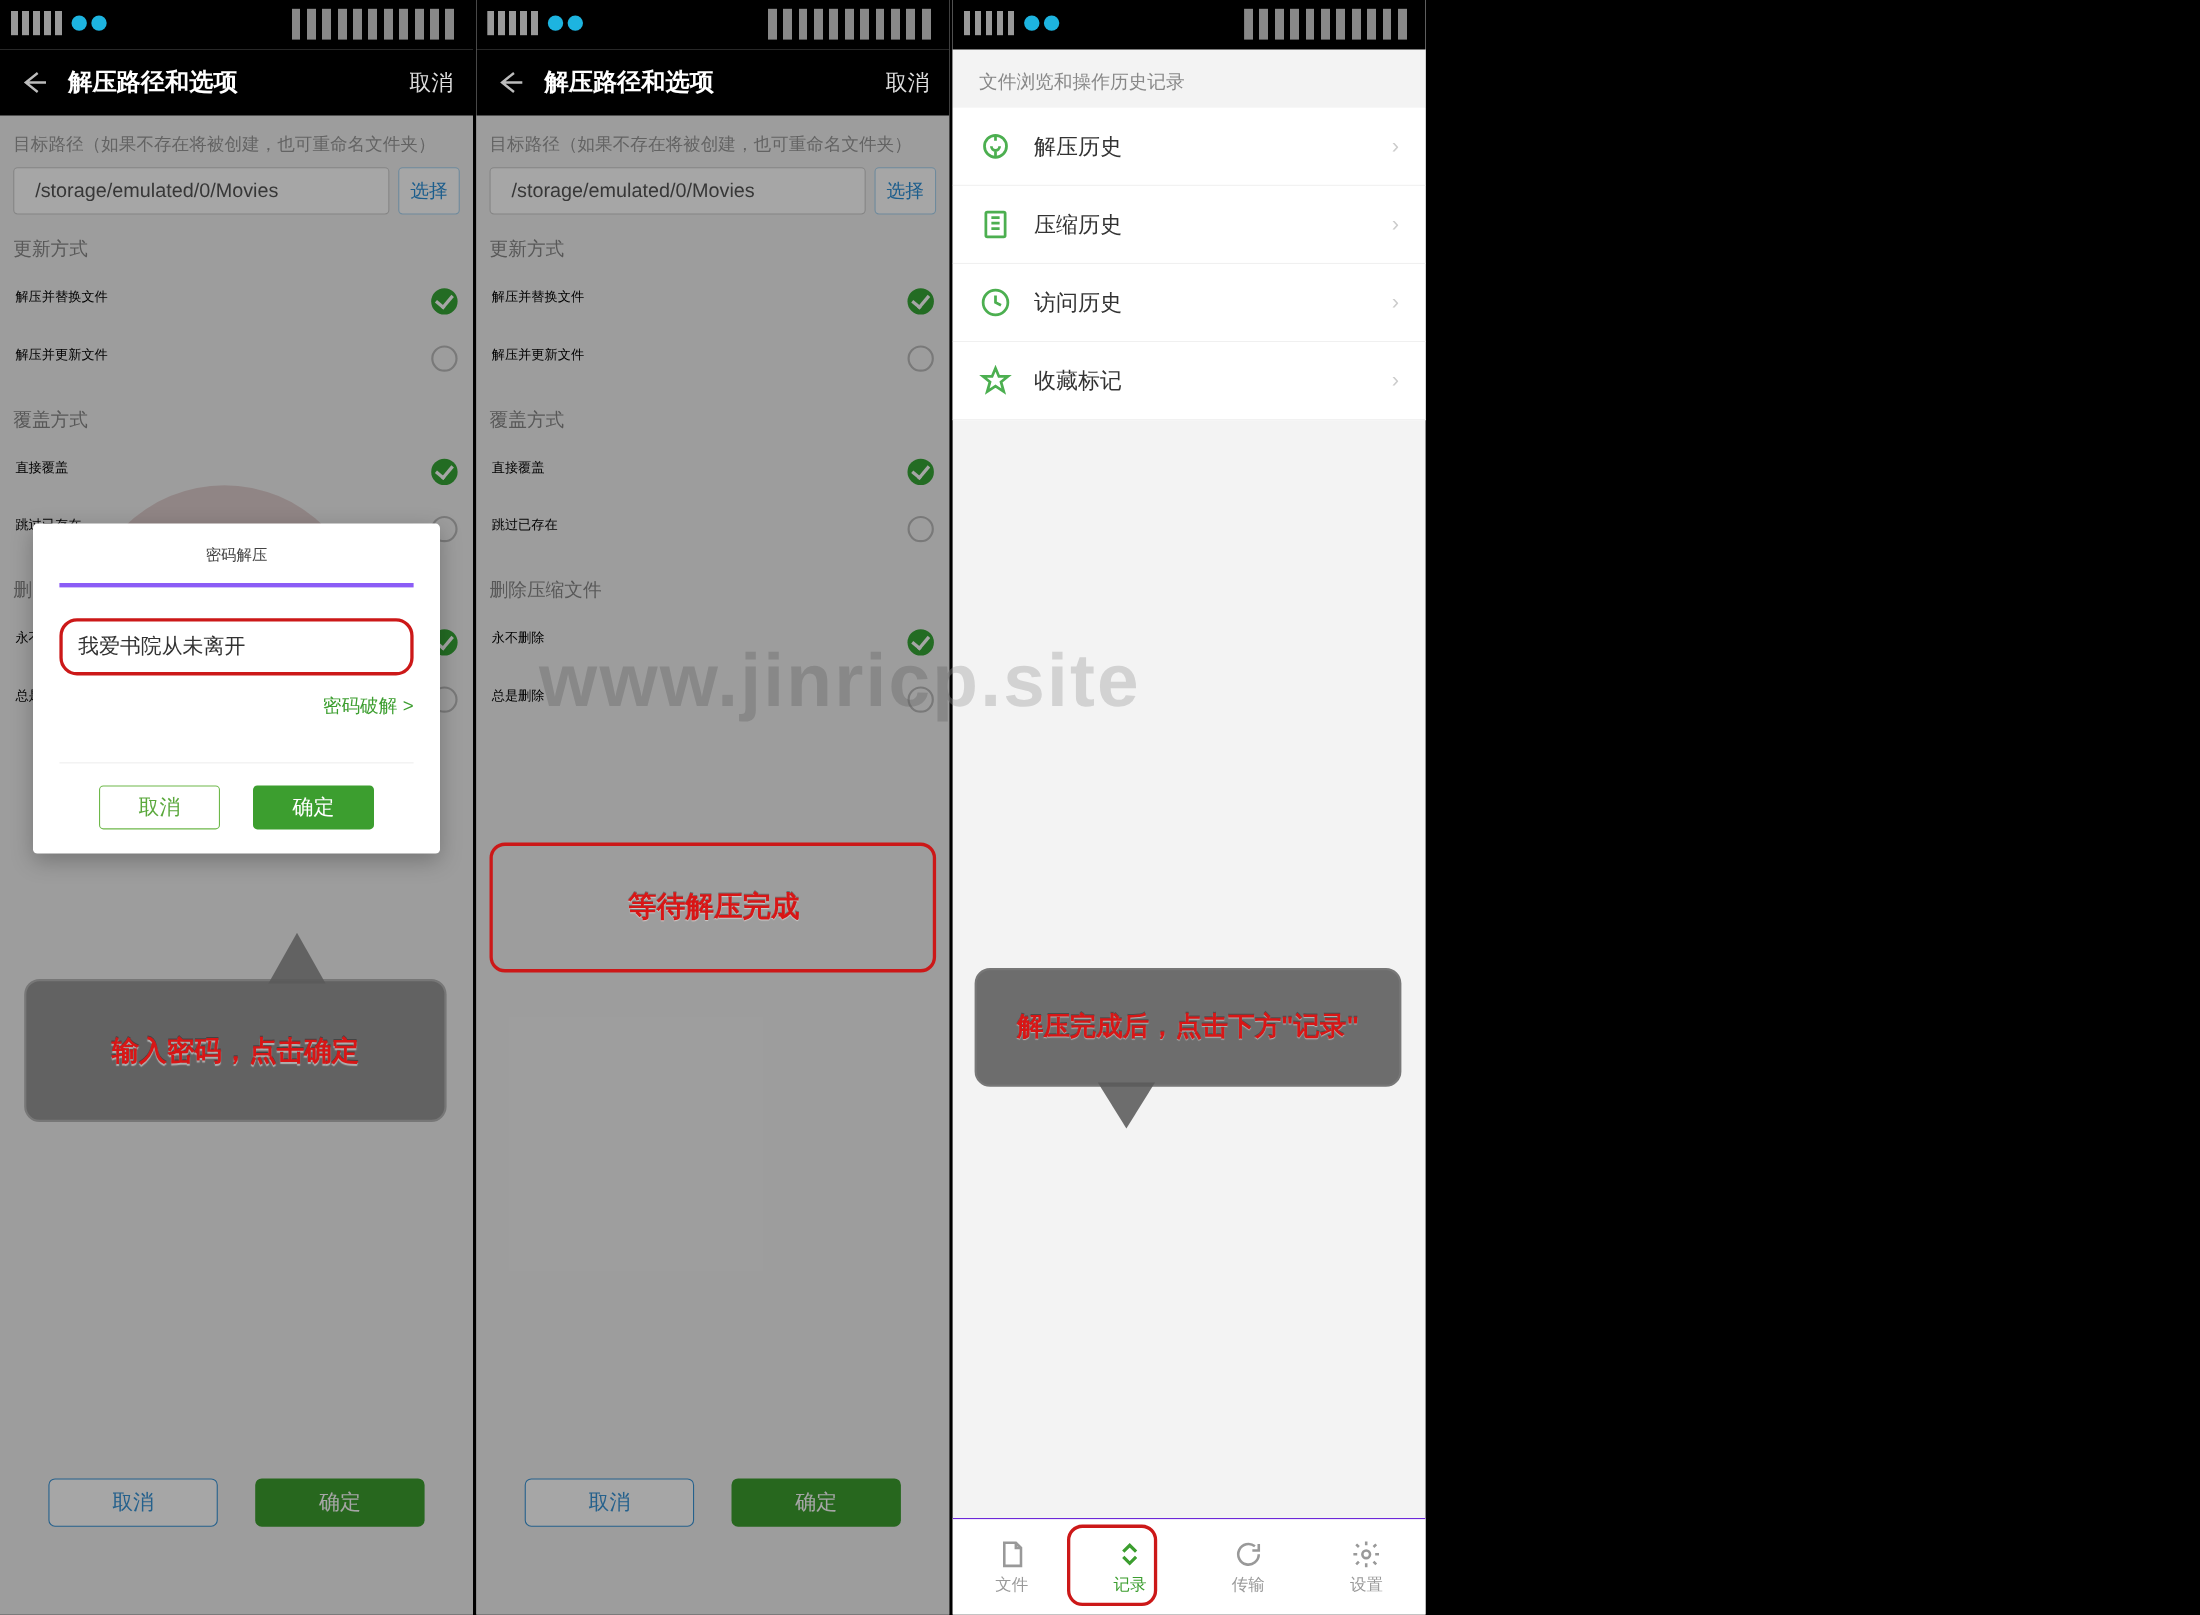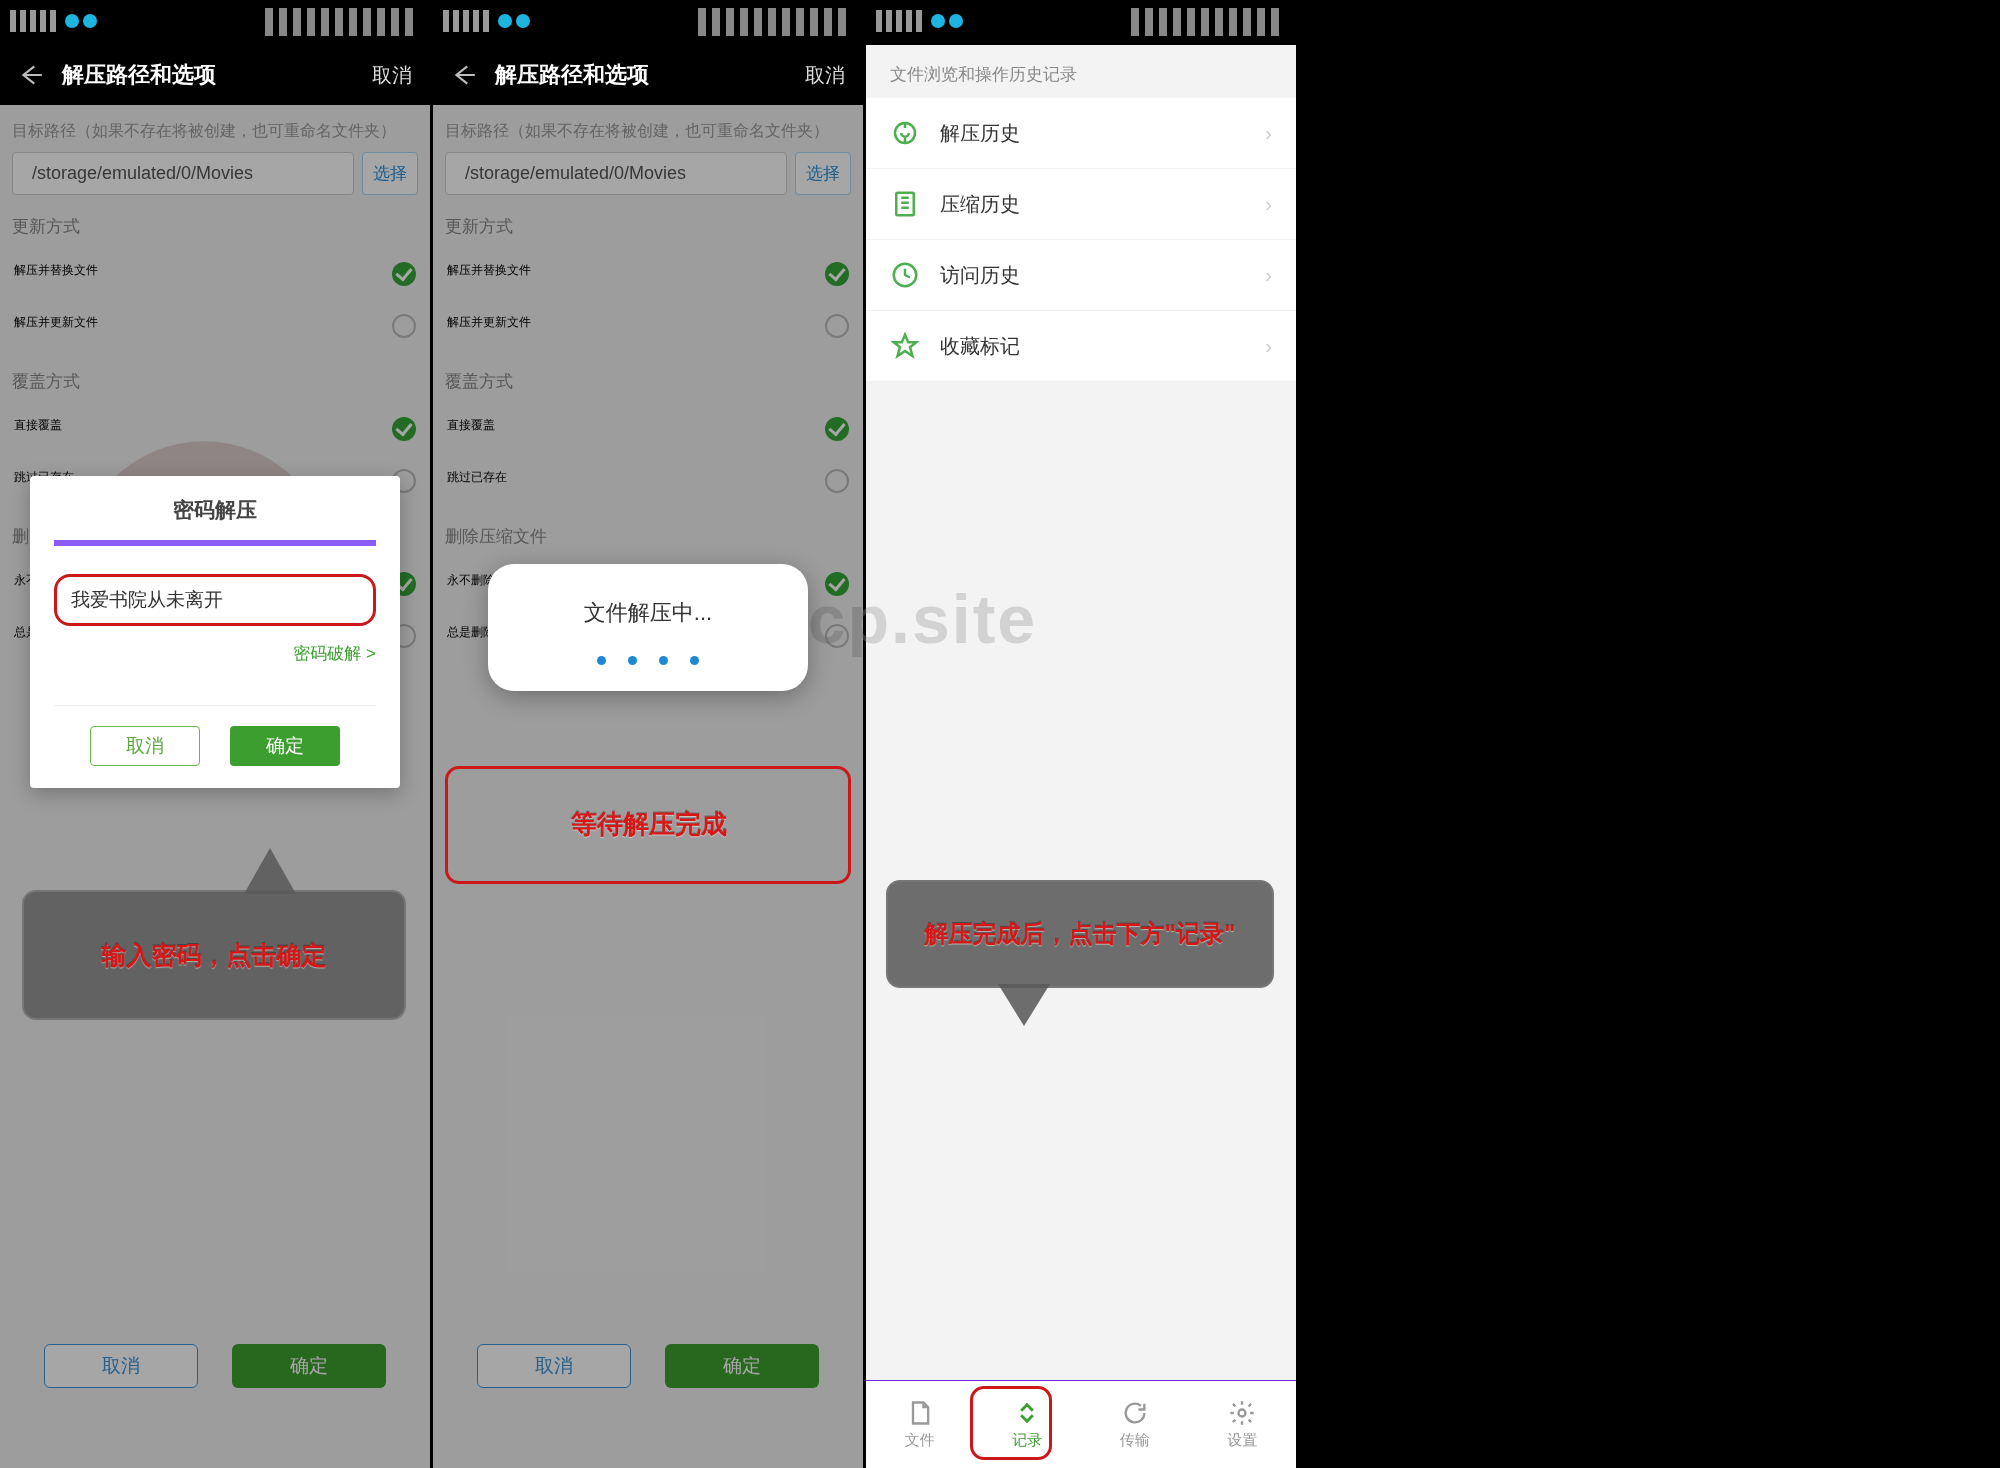--- a/index.html
+++ b/index.html
@@ -28,21 +28,21 @@
 .radio{width:24px;height:24px;border-radius:50%;border:2px solid #bbb}
 .radio.on{border:none;background:#37a637;position:relative}
 .radio.on::after{content:"";position:absolute;left:7px;top:3px;width:7px;height:12px;border:solid #fff;border-width:0 3px 3px 0;transform:rotate(40deg)}
 .footer-btns{position:absolute;bottom:80px;left:0;right:0;display:flex;justify-content:center;gap:34px;z-index:3}
 .fbtn{width:154px;height:44px;border-radius:6px;display:flex;align-items:center;justify-content:center;font-size:19px}
 .fbtn.cancel{border:1.5px solid #3a95d8;color:#3a95d8;background:#fff}
 .fbtn.ok{background:#3c9e2f;color:#fff}
 .annot{position:absolute;z-index:40;border:2px solid #777;background:rgba(90,90,90,.88);border-radius:14px;color:#d81616;font-weight:700;font-size:25px;display:flex;align-items:center;justify-content:center;text-align:center;padding:10px 18px;text-shadow:0 1px 1px rgba(255,255,255,.5),0 -1px 0 rgba(0,0,0,.3)}
 .annot .tail{position:absolute;width:0;height:0}
 .dialog{position:absolute;left:30px;right:30px;top:476px;background:#fff;border-radius:4px;z-index:50;padding:0 24px 22px;box-shadow:0 6px 20px rgba(0,0,0,.25)}
-.dialog h3{text-align:center;font-size:21px;color:#444;font-weight:700;padding:20px 0 16px;border-bottom:6px solid #8b5cf6}
+.dialog h3{text-align:center;font-size:14px;color:#444;font-weight:400;padding:20px 0 16px;border-bottom:4px solid #8b5cf6}
 .dialog input{width:100%;margin-top:28px;border:3px solid #cc1818;border-radius:16px;padding:12px 14px;font-size:19px;color:#333;background:#fff}
 .dialog .crack{text-align:right;margin-top:16px;color:#3c9e2f;font-size:17px}
 .dialog-btns{display:flex;justify-content:center;gap:30px;margin-top:40px;border-top:1px solid #eee;padding-top:20px}
 .dbtn{width:110px;height:40px;border-radius:4px;display:flex;align-items:center;justify-content:center;font-size:19px}
 .dbtn.cancel{border:1.5px solid #6eb84a;color:#5aa83c;background:#fff}
 .dbtn.ok{background:#3c9e2f;color:#fff;position:relative}
 .toast{position:absolute;left:55px;right:55px;top:564px;background:#fff;border-radius:26px;z-index:50;padding:34px 20px 26px;box-shadow:0 6px 24px rgba(0,0,0,.3);text-align:center}
 .toast .msg{font-size:22px;color:#333;margin-bottom:28px}
 .toast .dots{display:flex;justify-content:center;gap:22px}
 .toast .dots span{width:9px;height:9px;border-radius:50%;background:#1e88d6}
@@ -192,29 +192,20 @@
     <div class="opt-row">
         <span>总是删除</span>
         <span class="radio"></span>
       </div>
   </div>
   <div class="footer-btns">
     <div class="fbtn cancel">取消</div>
     <div class="fbtn ok">确定</div>
   </div>
 
-  <div class="toast">
-    <div class="msg">文件解压中...</div>
-    <div class="dots">
-        <span></span>
-        <span></span>
-        <span></span>
-        <span></span>
-      </div>
-  </div>
 
   <div class="redbox" style="left:12px;top:766px;right:12px;height:118px"></div>
 
   <div class="annot" style="left:100px;top:800px;width:232px;height:48px;background:transparent;border:none;font-size:26px">
     <span>等待解压完成</span>
   </div>
 </div>
 
 <div class="phone" style="background:#f3f3f3">
   <div class="statusbar">

